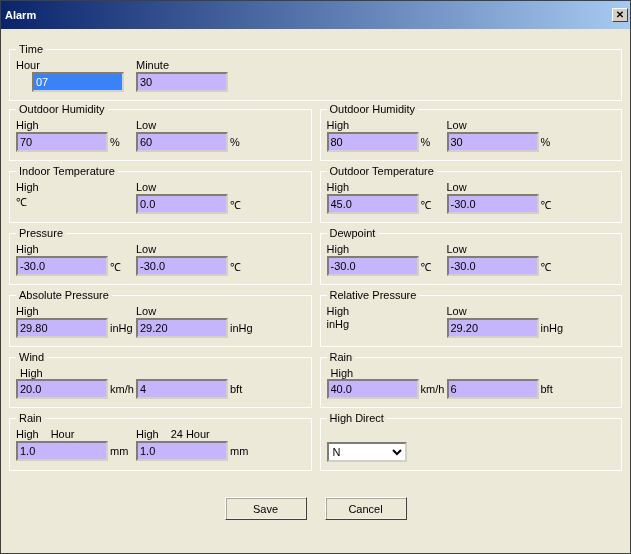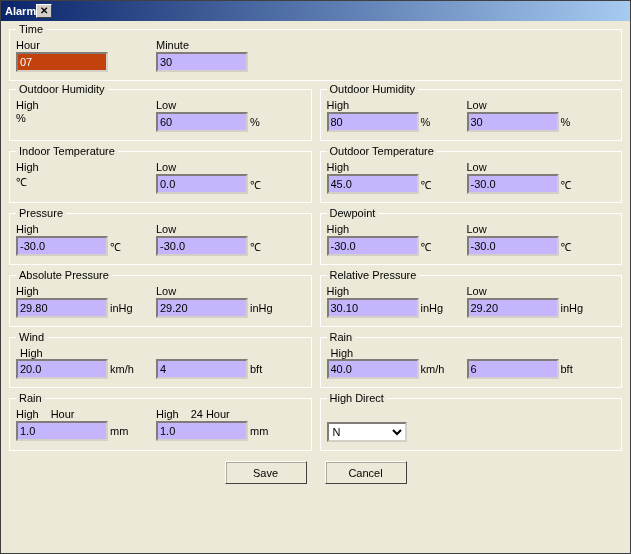--- a/index.html
+++ b/index.html
@@ -12,48 +12,48 @@
   }
   .window {
     width: 631px;
     height: 554px;
     background: #ece9d8;
     border: 1px solid #404040;
     display: flex;
     flex-direction: column;
   }
   .titlebar {
-    height: 20px;
+    height: 28px;
     background: linear-gradient(to right, #0a246a, #a6caf0);
     color: #fff;
     font-weight: bold;
     display: flex;
     align-items: center;
-    justify-content: flex-start;
+    justify-content: space-between;
     padding: 0 2px 0 4px;
   }
   .titlebar-title { font-size: 11px; }
   .titlebar-close {
     width: 16px;
     height: 14px;
     background: #d4d0c8;
     border: 1px solid #fff;
     border-right-color: #404040;
     border-bottom-color: #404040;
     color: #000;
     font-family: Arial, sans-serif;
     font-weight: bold;
     font-size: 10px;
     line-height: 12px;
     text-align: center;
     cursor: default;
   }
   .client {
     flex: 1;
-    padding: 2px 8px;
+    padding: 14px 8px;
   }
   fieldset {
     border: 1px groove #fff;
     margin: 0 0 2px 0;
     padding: 4px 6px 8px 6px;
     position: relative;
   }
   legend {
     font-size: 11px;
     padding: 0 3px;
@@ -61,21 +61,20 @@
   }
   .row2 {
     display: flex;
     gap: 8px;
     margin-bottom: 2px;
   }
   .row2 > fieldset { flex: 1; }
   .time-row { margin-bottom: 2px; }
   .pair {
     display: flex;
-    gap: 20px;
   }
   .field {
     display: flex;
     flex-direction: column;
     min-width: 120px;
   }
   .lbl {
     font-size: 11px;
     margin-bottom: 1px;
   }
@@ -87,29 +86,30 @@
   input.text {
     width: 92px;
     height: 20px;
     background: #c4b5fd;
     border: 2px inset #d4d0c8;
     font-family: Tahoma, Arial, sans-serif;
     font-size: 11px;
     padding: 0 2px;
   }
   input.text.sel {
-    background: #c2410c;
+    background: #3b82f6;
     color: #fff;
+    margin-left: 16px;
   }
   .unit { font-size: 11px; }
   .buttons {
     display: flex;
     justify-content: center;
     gap: 18px;
-    margin-top: 8px;
+    margin-top: 24px;
   }
   button.win {
     width: 82px;
     height: 23px;
     background: #ece9d8;
     border: 1px solid #404040;
     border-top-color: #fff;
     border-left-color: #fff;
     font-family: Tahoma, Arial, sans-serif;
     font-size: 11px;
@@ -154,20 +154,21 @@
       </div>
     </fieldset>
 
     <div class="row2">
       <fieldset>
         <legend>Outdoor Humidity</legend>
         <div class="pair">
           <div class="field">
             <span class="lbl">High</span>
             <div class="input-wrap">
+                <input class="text" value="70" style="">
                 <span class="unit">%</span>
               </div>
           </div>
           <div class="field">
             <span class="lbl">Low</span>
             <div class="input-wrap">
                 <input class="text" value="60" style="">
                 <span class="unit">%</span>
               </div>
           </div>
@@ -294,21 +295,20 @@
               </div>
           </div>
         </div>
       </fieldset>
       <fieldset>
         <legend>Relative Pressure</legend>
         <div class="pair">
           <div class="field">
             <span class="lbl">High</span>
             <div class="input-wrap">
-                <input class="text" value="30.10" style="">
                 <span class="unit">inHg</span>
               </div>
           </div>
           <div class="field">
             <span class="lbl">Low</span>
             <div class="input-wrap">
                 <input class="text" value="29.20" style="">
                 <span class="unit">inHg</span>
               </div>
           </div>

